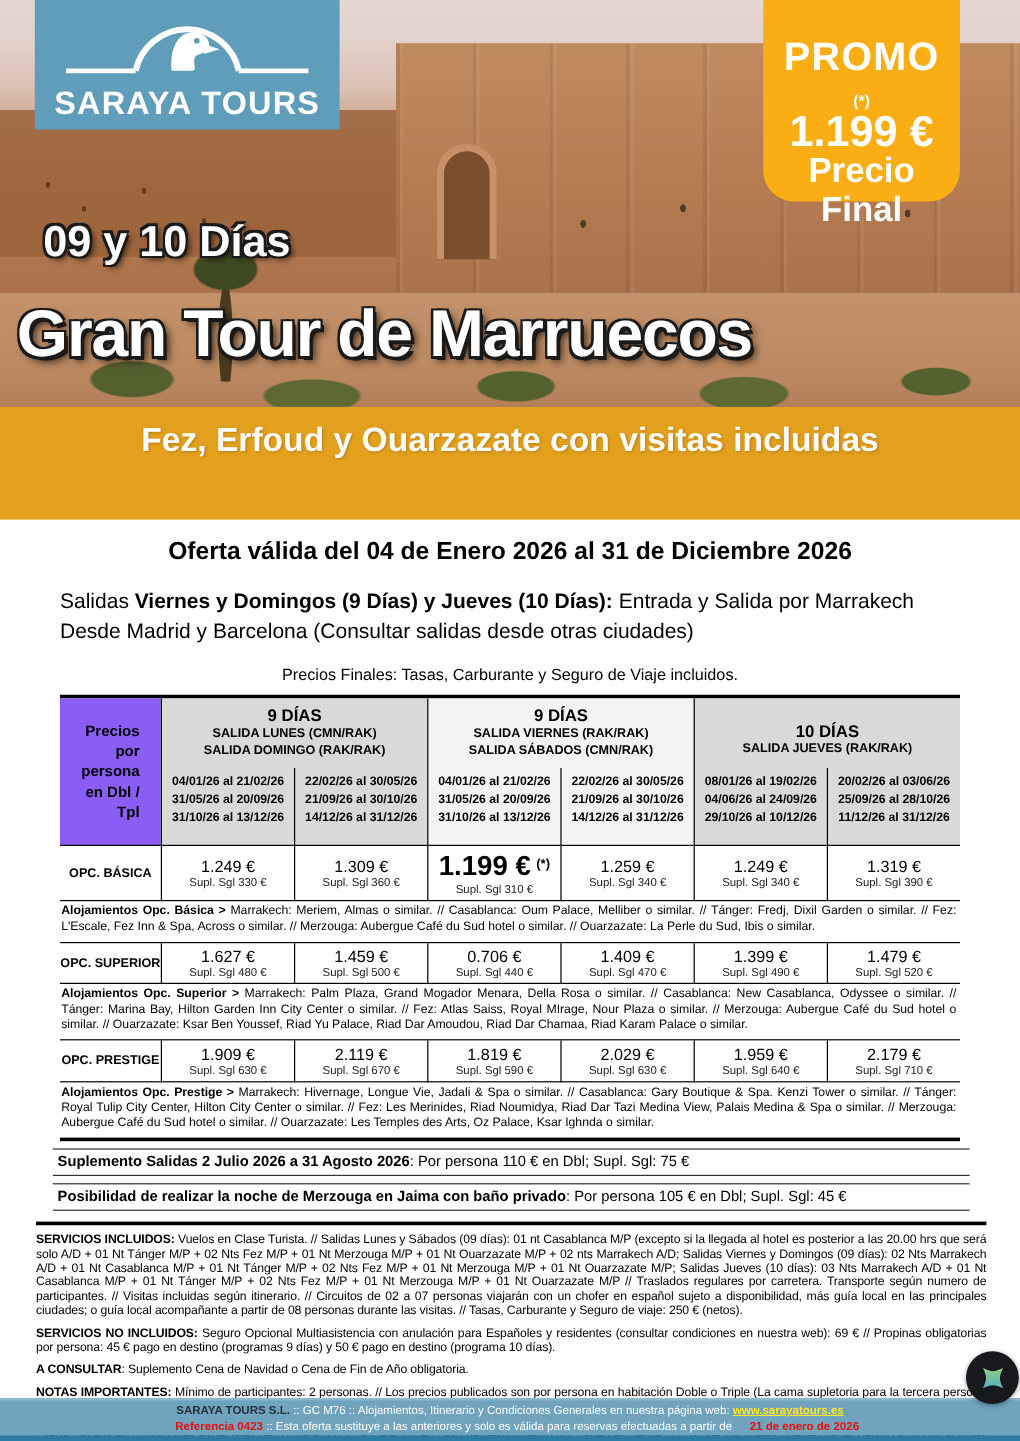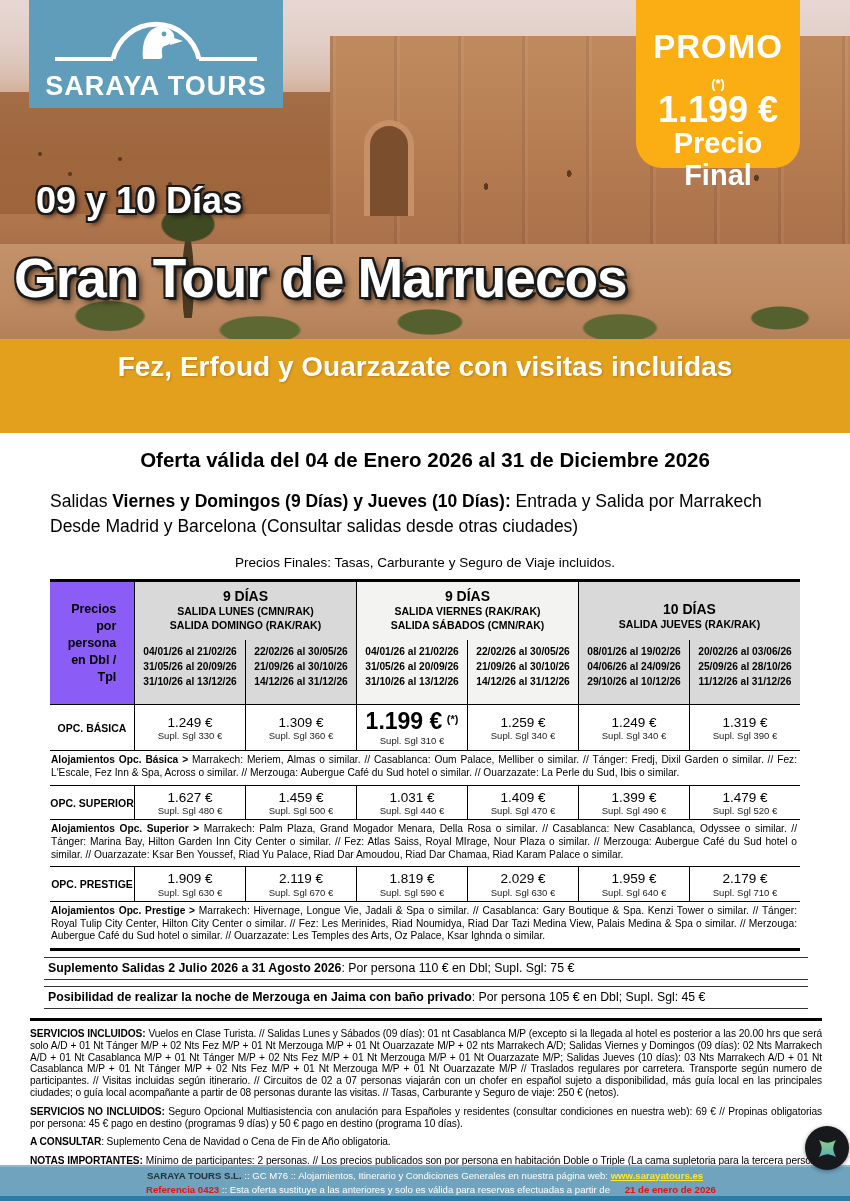--- a/index.html
+++ b/index.html
@@ -264,21 +264,21 @@
       <div class="r-label">OPC. SUPERIOR</div>
       <div class="r-cell bl">
           <div class="price">1.627 €</div>
           <div class="supl">Supl. Sgl 480 €</div>
         </div>
       <div class="r-cell bl">
           <div class="price">1.459 €</div>
           <div class="supl">Supl. Sgl 500 €</div>
         </div>
       <div class="r-cell bl">
-          <div class="price">1.031 €</div>
+          <div class="price">0.706 €</div>
           <div class="supl">Supl. Sgl 440 €</div>
         </div>
       <div class="r-cell bl">
           <div class="price">1.409 €</div>
           <div class="supl">Supl. Sgl 470 €</div>
         </div>
       <div class="r-cell bl">
           <div class="price">1.399 €</div>
           <div class="supl">Supl. Sgl 490 €</div>
         </div>

